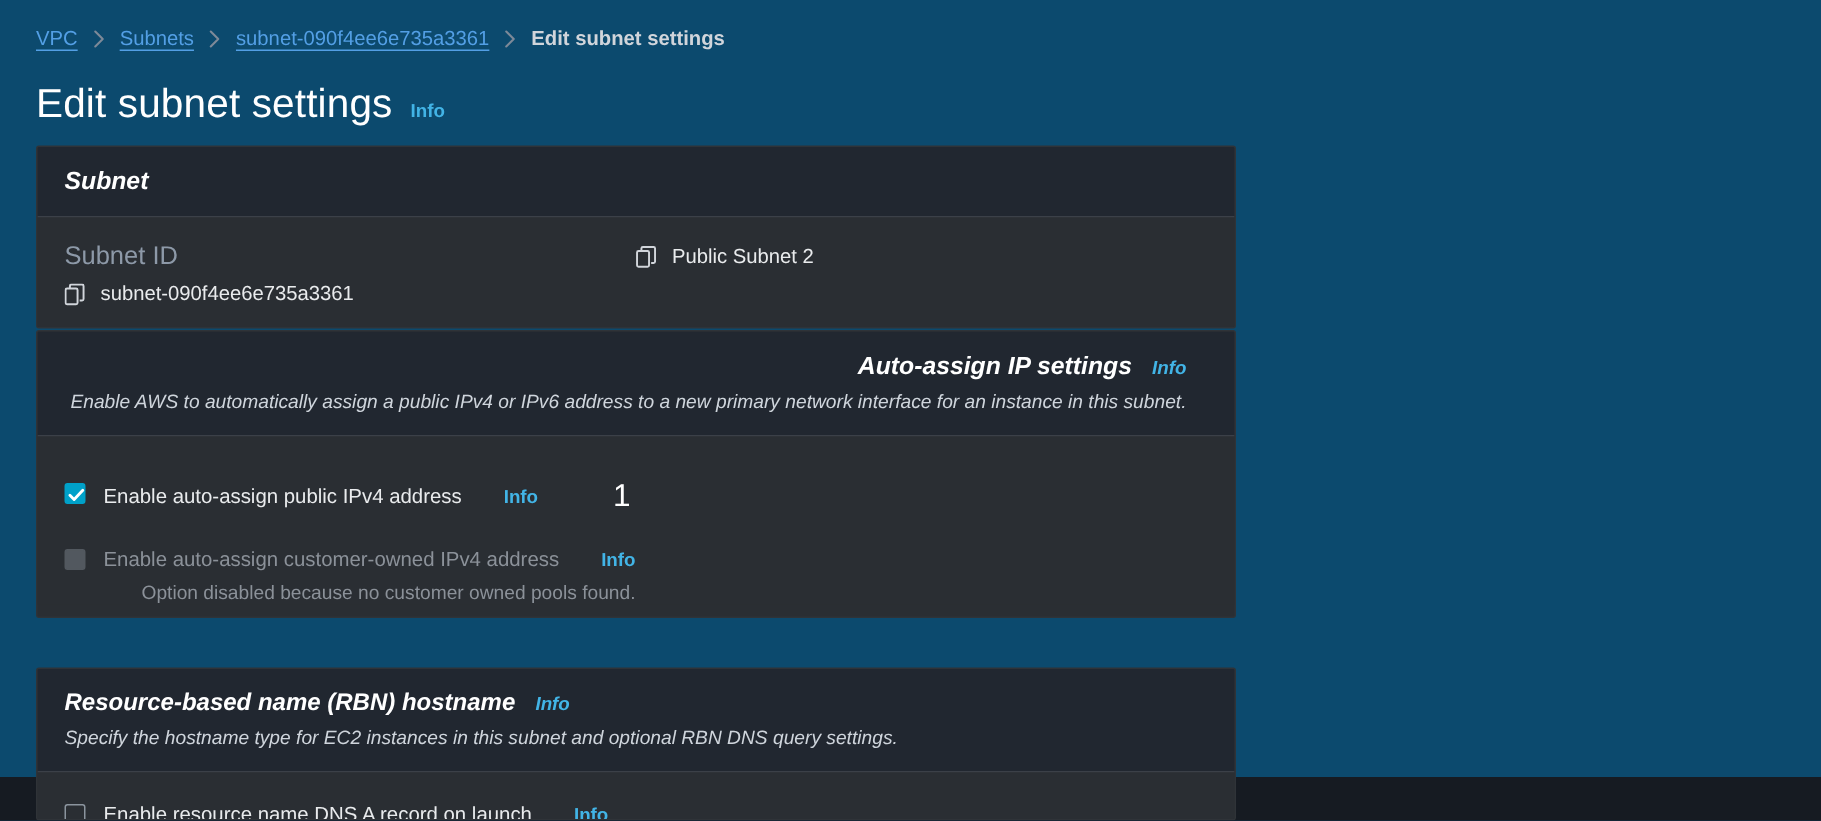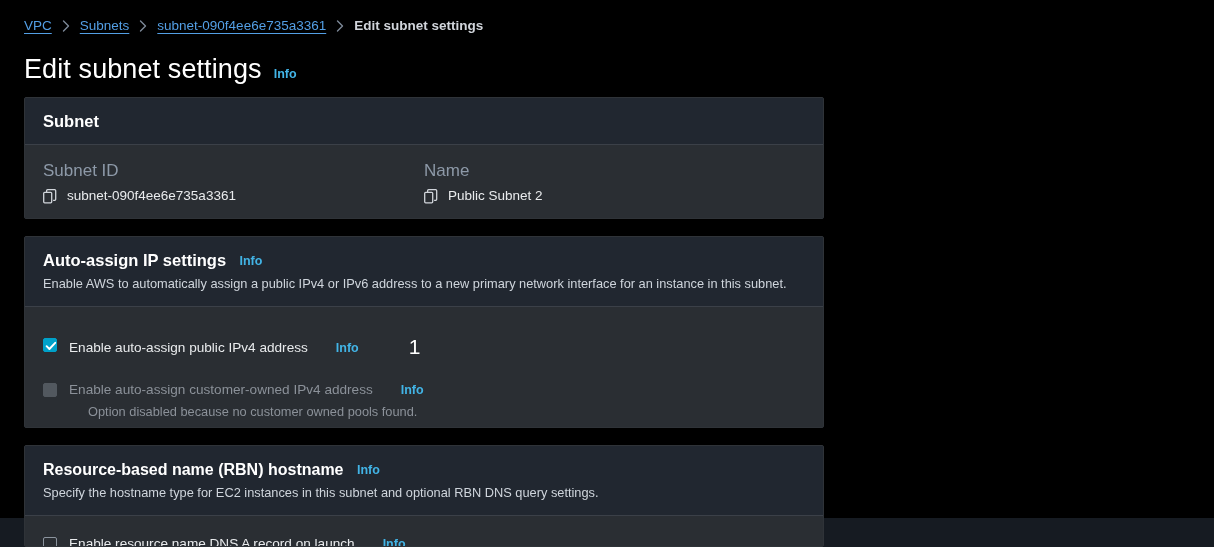--- a/index.html
+++ b/index.html
@@ -2,21 +2,21 @@
 <html><head>
 <meta charset="utf-8">
 <style>
   * { box-sizing: border-box; margin: 0; padding: 0; }
   html, body {
     width: 1214px; height: 547px;
     background: #161b22;
     font-family: "Liberation Sans", sans-serif;
     overflow: hidden;
   }
-  .page { position: relative; width: 1214px; height: 518px; background: #000000; }
+  .page { position: relative; width: 1214px; height: 518px; background: #0c4a6e; }
 
   
   .breadcrumb {
     position: absolute; left: 24px; top: 17px;
     display: flex; align-items: center; gap: 0;
     font-size: 13.5px; line-height: 18px;
   }
   .crumb-link {
     color: #539fe5; text-decoration: underline;
     text-underline-offset: 3px; cursor: pointer; white-space: nowrap;
@@ -46,20 +46,21 @@
   .panel {
     position: absolute; left: 24px; width: 800px;
     background: #2a2e33;
     border: 1px solid #2f3338;
     border-radius: 2px;
     overflow: hidden;
   }
   .panel-header {
     background: #212730;
     padding: 14px 32px 13px 18px;
+    font-style: italic;
   }
   .panel-header.with-desc { padding-bottom: 14px; }
   .panel-header-title {
     font-size: 16.5px; font-weight: bold; color: #ffffff;
     display: inline-block; vertical-align: middle;
   }
   .panel-header-title.small { font-size: 16px; }
   .panel-header .info-link { margin-left: 9px; vertical-align: middle; }
   .panel-desc {
     margin-top: 5px; font-size: 12.8px; color: #cfd5dc; line-height: 17px;
@@ -145,34 +146,33 @@
           <div class="detail-label">Subnet ID</div>
           <div class="detail-value-row">
             <svg class="copy-icon" viewBox="0 0 14 15">
               <rect x="0.7" y="3.3" width="8" height="10.5" rx="1" stroke="#d1d5db" stroke-width="1.3" fill="none"></rect>
               <path d="M3.6 3.1 V1.7 a1 1 0 0 1 1-1 h7.1 a1 1 0 0 1 1 1 v8.6 a1 1 0 0 1-1 1 h-1.6" stroke="#d1d5db" stroke-width="1.3" fill="none" stroke-linejoin="round"></path>
             </svg>
             <span class="detail-value">subnet-090f4ee6e735a3361</span>
           </div>
         </div>
         <div class="detail-col">
-          <div class="detail-label">Name</div>
           <div class="detail-value-row">
             <svg class="copy-icon" viewBox="0 0 14 15">
               <rect x="0.7" y="3.3" width="8" height="10.5" rx="1" stroke="#d1d5db" stroke-width="1.3" fill="none"></rect>
               <path d="M3.6 3.1 V1.7 a1 1 0 0 1 1-1 h7.1 a1 1 0 0 1 1 1 v8.6 a1 1 0 0 1-1 1 h-1.6" stroke="#d1d5db" stroke-width="1.3" fill="none" stroke-linejoin="round"></path>
             </svg>
             <span class="detail-value">Public Subnet 2</span>
           </div>
         </div>
       </div>
     </div>
   </section>
 
-  <section class="panel" style="top:236px;height:192px;">
+  <section class="panel" style="top:220px;height:192px;text-align:right;">
     <div class="panel-header with-desc">
       <span class="panel-header-title">Auto-assign IP settings</span>
       <a class="info-link">Info</a>
       <div class="panel-desc">Enable AWS to automatically assign a public IPv4 or IPv6 address to a new primary network interface for an instance in this subnet.</div>
     </div>
     <div class="panel-divider"></div>
     <div class="panel-body">
 
       <div class="cb-row" style="padding-top:29px;">
         <span class="cb-box checked">

